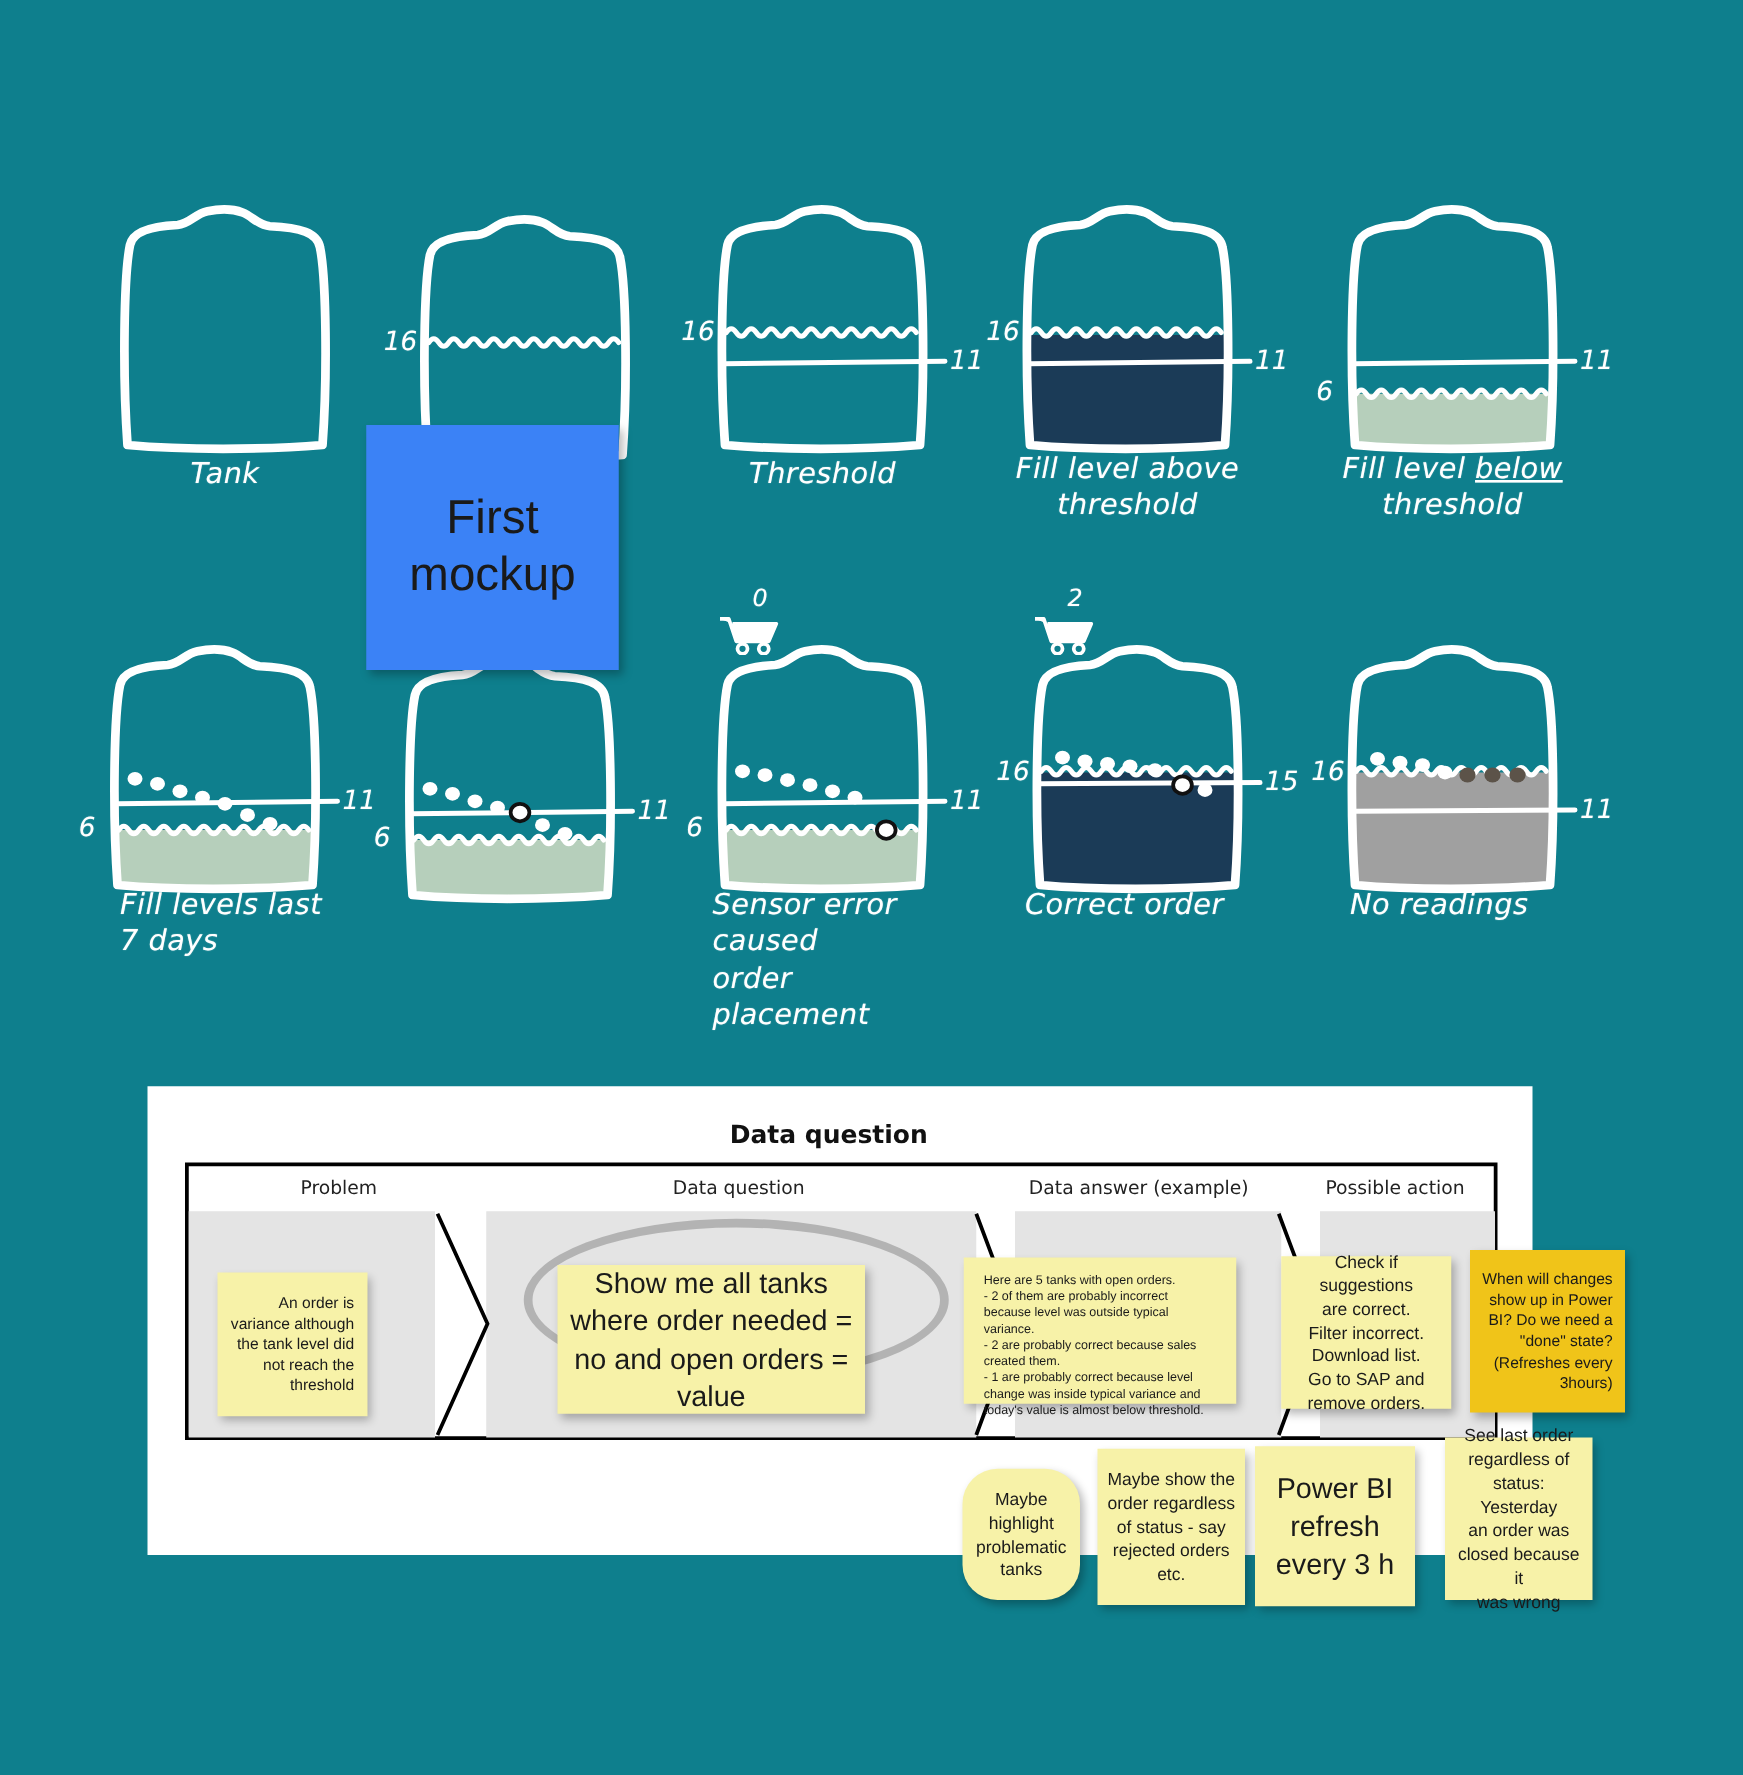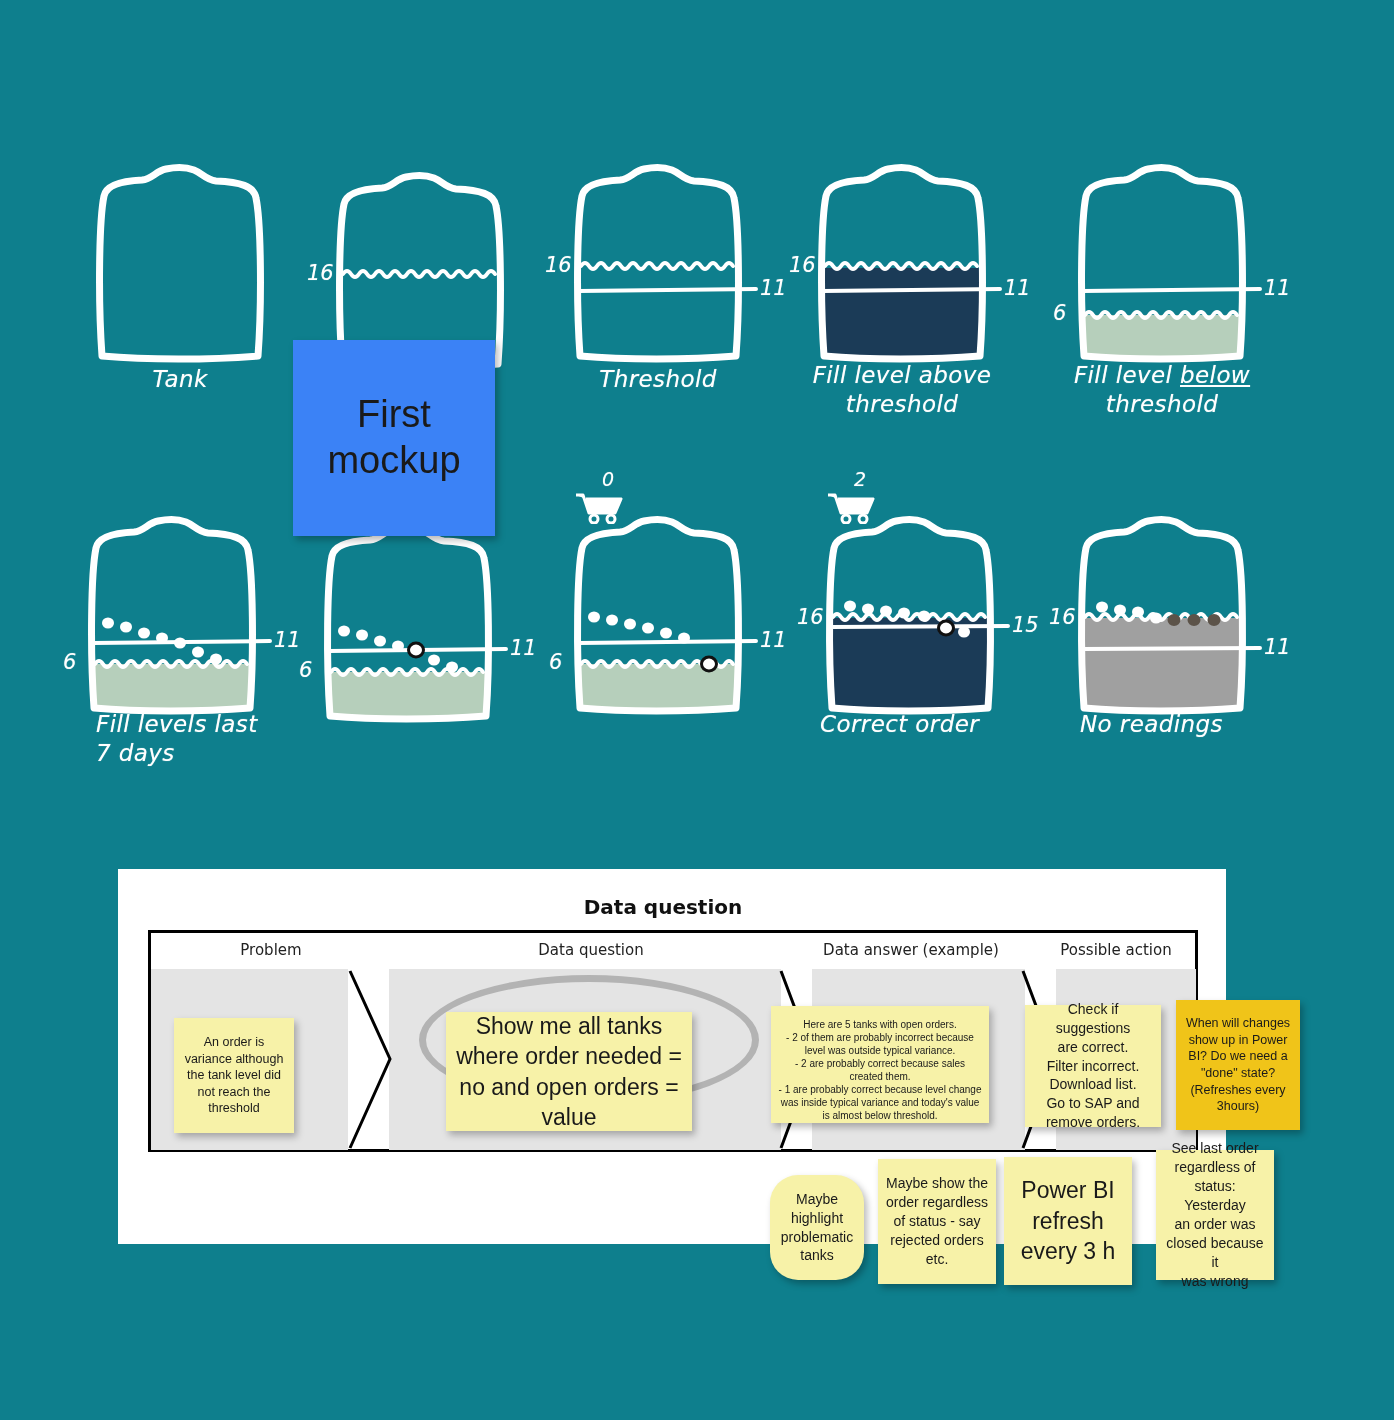--- a/index.html
+++ b/index.html
@@ -80,21 +80,21 @@
     position: absolute; top: 8px;
     text-align: center; font-size: 15px; color: #222;
     font-family: "DejaVu Sans", sans-serif;
   }
   .band {
     position: absolute; top: 36px; height: 181px;
     background: #e4e4e4;
   }
   .chev { position: absolute; top: 36px; height: 181px; }
 
-  .note-small { font-size: 12.5px; line-height: 1.33; }
+  .note-small { font-size: 12.5px; line-height: 1.33; text-align: right; }
   .note-med   { font-size: 14px;  line-height: 1.35; }
   .note-big   { font-size: 23px;  line-height: 1.32; }
   .note-xs    { font-size: 10px;  line-height: 1.30; }
 
   .ellipse-ring {
     position: absolute;
     border: 7px solid #b3b3b3;
     border-radius: 50%;
   }
 </style>
@@ -239,20 +239,22 @@
       </g>
     </svg>
     <div class="num" style="left:-19px; top:138px;">6</div>
     <div class="num" style="left:192px; top:116px;">11</div>
     <svg width="54" height="40" viewBox="0 0 54 40" style="position:absolute; left:4px; top:-28px;">
       <path d="M4,11 L11,11 L17,29 L43,29 L49,15 L14,15" fill="#ffffff" stroke="#ffffff" stroke-width="3" stroke-linejoin="round"></path>
       <circle cx="22" cy="35" r="4" fill="none" stroke="#ffffff" stroke-width="3"></circle>
       <circle cx="39" cy="35" r="4" fill="none" stroke="#ffffff" stroke-width="3"></circle>
     </svg>
     <div class="num" style="left:34px; top:-44px; font-size:19px;">0</div>
+    <div class="tank-caption" style="top:198px; text-align:left; left:2px;">Sensor error caused
+order placement</div>
   </div>
 
   <div class="tank-card" style="left:820px; top:512px; width:180px;">
     <svg class="tank-svg" width="180" height="200" viewBox="0 0 180 200">
       <clipPath id="clipT9">
         <path d="M12,196 C8,140 9,60 14,36 C16,26 30,21 52,20 C62,19 66,11 76,9 C86,7 96,7 104,10 C112,13 116,20 126,21 C150,22 164,26 166,38 C171,62 172,142 168,196 C120,200 56,200 12,196 Z"></path>
       </clipPath>
       <g clip-path="url(#clipT9)">
         <rect x="0" y="106" width="180" height="98" fill="#1b3b57"></rect>
       </g>
@@ -341,21 +343,21 @@
 variance although
 the tank level did
 not reach the
 threshold</div>
 
     <div class="sticky note-big" style="left:328px; top:143px; width:246px; height:119px;">Show me all tanks
 where order needed =
 no and open orders =
 value</div>
 
-    <div class="sticky note-xs left-align" style="left:653px; top:137px; width:218px; height:117px; padding:12px 6px;text-align:center;">
+    <div class="sticky note-xs left-align" style="left:653px; top:137px; width:218px; height:117px; padding:12px 16px;">
       <span style="display:block;">Here are 5 tanks with open orders.
 - 2 of them are probably incorrect because level was outside typical variance.
 - 2 are probably correct because sales created them.
 - 1 are probably correct because level change was inside typical variance and today's value is almost below threshold.</span>
     </div>
 
     <div class="sticky note-med" style="left:907px; top:136px; width:136px; height:122px;">Check if suggestions
 are correct.
 Filter incorrect.
 Download list.

